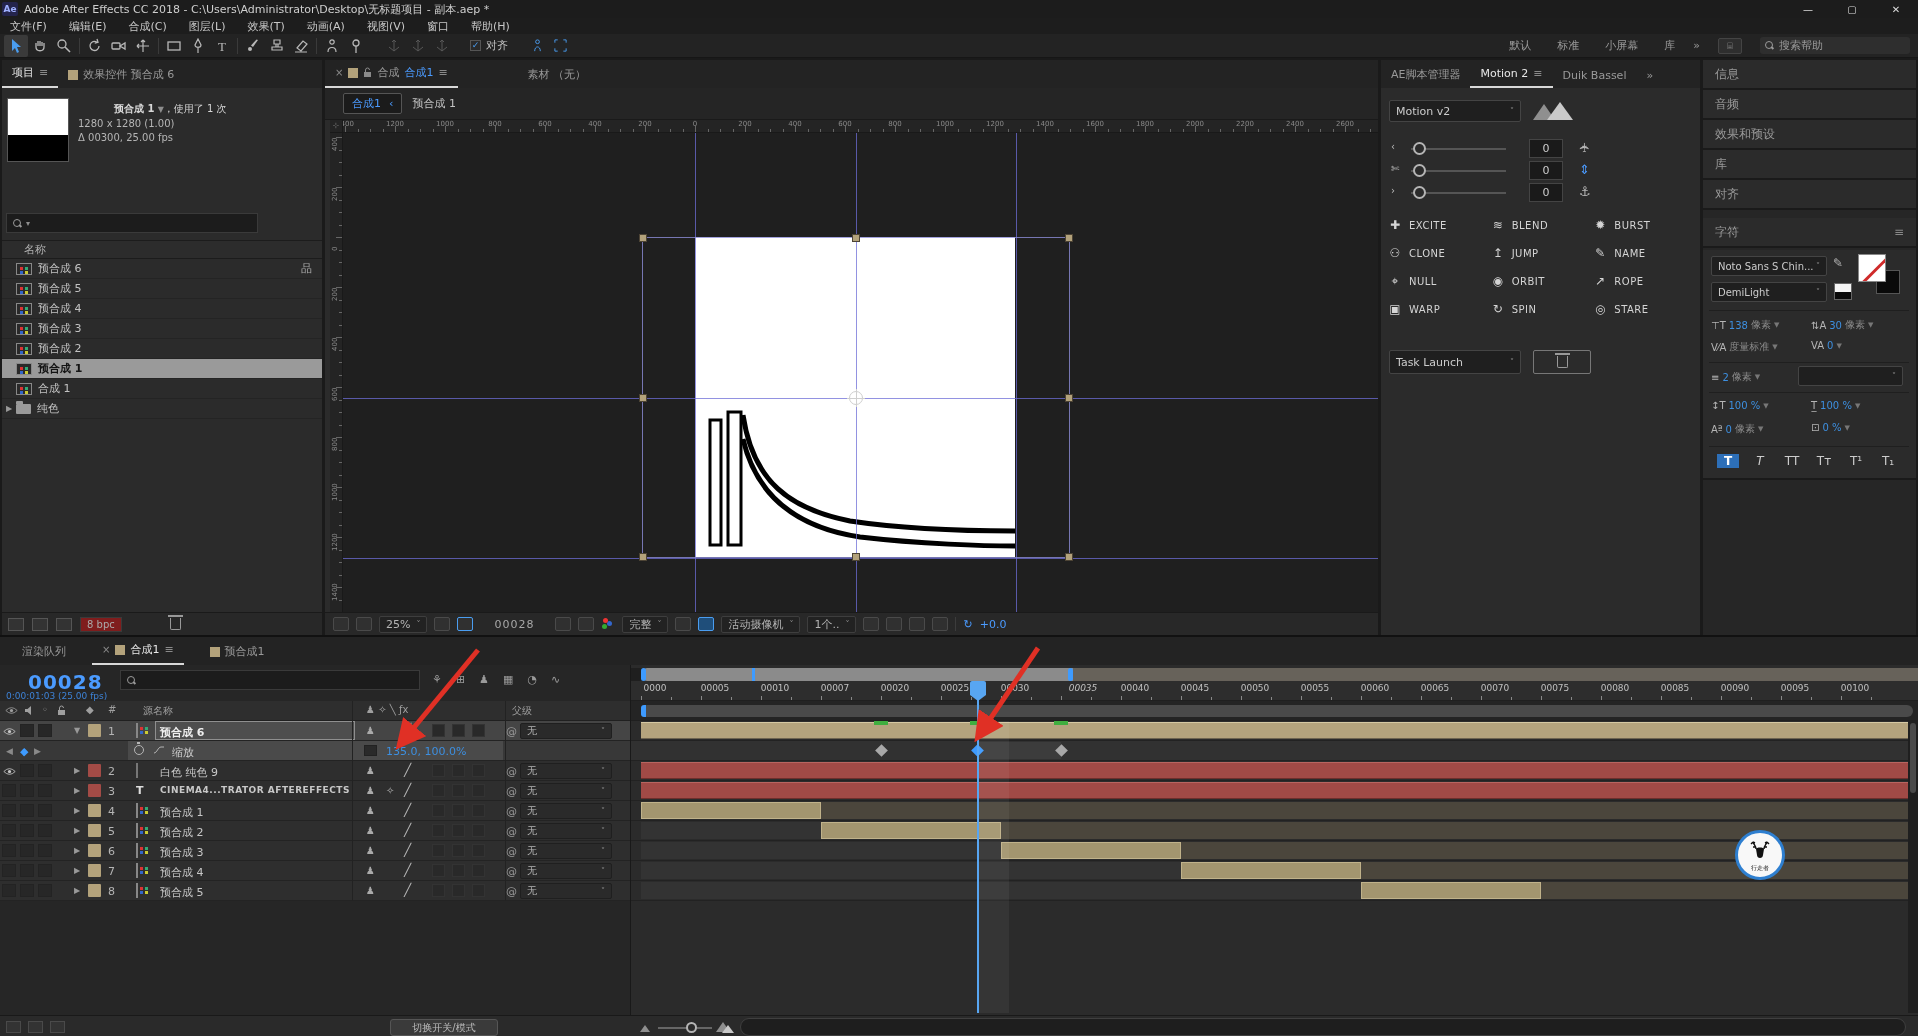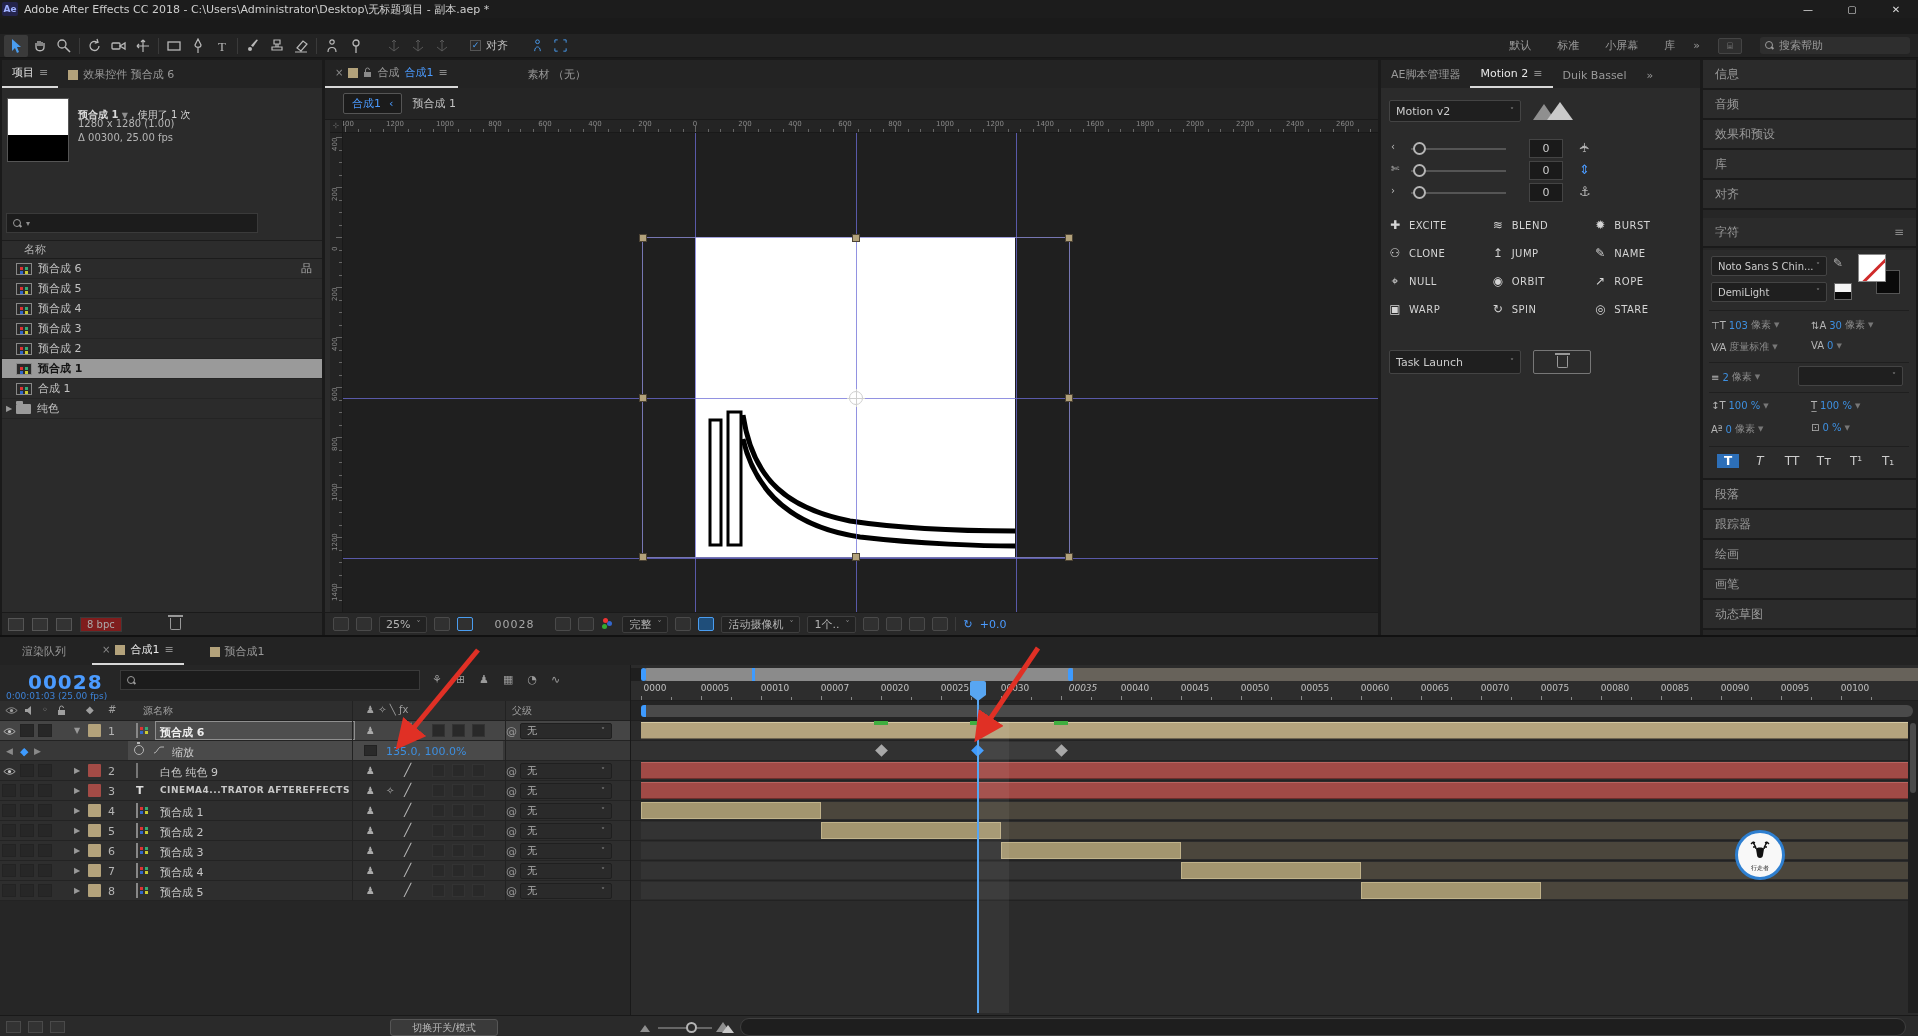--- a/index.html
+++ b/index.html
@@ -235,20 +235,31 @@
   <div class="abs titlebar">
     <span class="ae-badge">Ae</span>
     <span class="title-text">Adobe After Effects CC 2018 - C:\Users\Administrator\Desktop\无标题项目 - 副本.aep *</span>
     <span class="win-controls">
       <span class="win-btn">—</span>
       <span class="win-btn">▢</span>
       <span class="win-btn">✕</span>
     </span>
   </div>
 
+  <div class="abs menubar" id="menubar-items">
+      <span class="menu-item">文件(F)</span>
+      <span class="menu-item">编辑(E)</span>
+      <span class="menu-item">合成(C)</span>
+      <span class="menu-item">图层(L)</span>
+      <span class="menu-item">效果(T)</span>
+      <span class="menu-item">动画(A)</span>
+      <span class="menu-item">视图(V)</span>
+      <span class="menu-item">窗口</span>
+      <span class="menu-item">帮助(H)</span>
+    </div>
 
   <div class="abs toolbar">
     <div class="tools" id="tools">
         <span class="tool active">
           <svg viewBox="0 0 16 16">
             <path d="M4 1 L4 13 L7 10 L9 15 L11 14 L9 9 L13 9 Z" fill="#4a9df0"></path>
           </svg>
         </span>
         <span class="tool">
           <svg viewBox="0 0 16 16">
@@ -377,21 +388,21 @@
       <span class="ptab active">
         <span>项目</span>
           <span class="tab-menu">≡</span>
       </span>
       <span class="ptab">
         <span class="tab-sq"></span>
         <span>效果控件 预合成 6</span>
       </span>
     </div>
     <div class="abs" id="project-thumb"></div>
-    <div class="pi-line" style="top:48px;color:#d8d8d8;">
+    <div class="pi-line" style="top:42px;color:#d8d8d8;margin-left:36px;">
       <b>预合成 1</b> <span class="chev">▼</span><span>，使用了 1 次</span>
     </div>
     <div class="pi-line" style="top:58px;">1280 x 1280 (1.00)</div>
     <div class="pi-line" style="top:72px;">Δ 00300, 25.00 fps</div>
     <div class="abs" id="project-search">
       <span class="mag"></span>
         <span class="chev">▾</span>
     </div>
     <div class="abs" id="project-header">
       <span style="margin-left:22px;">名称</span>
@@ -824,21 +835,21 @@
         <span class="bs-white"></span>
       </div>
       <div class="cp-dd dd" style="left:8px;top:32px;width:116px;">
         <span>DemiLight</span>
           <span class="chev">˅</span>
       </div>
       <div class="sm-swatch" style="top:33px;left:131px;"></div>
       <div class="cp-div" style="top:60px;"></div>
       <div class="cp-row" style="left:8px;top:68px;">
         <span class="icgray">⊤T</span>
-          <span class="cp-val">103</span>
+          <span class="cp-val">138</span>
           <span class="cp-unit">像素</span>
           <span class="cp-tri">▼</span>
       </div>
       <div class="cp-row" style="left:108px;top:68px;">
         <span class="icgray">⇅A</span>
           <span class="cp-val">30</span>
           <span class="cp-unit">像素</span>
           <span class="cp-tri">▼</span>
       </div>
       <div class="cp-row" style="left:8px;top:90px;">
@@ -887,37 +898,20 @@
       <div class="cp-div" style="top:196px;"></div>
       <div class="cp-row" style="left:14px;top:204px;gap:10px;" id="faux-row">
           <span class="faux-btn on">T</span>
           <span class="faux-btn" style="font-style: italic;">T</span>
           <span class="faux-btn">TT</span>
           <span class="faux-btn">Tᴛ</span>
           <span class="faux-btn">T¹</span>
           <span class="faux-btn">T₁</span>
         </div>
     </div>
-    <div id="sb-bottom" style="position:absolute;left:0;top:420px;width:213px;">
-        <div class="sb-item">
-          <span>段落</span>
-        </div>
-        <div class="sb-item">
-          <span>跟踪器</span>
-        </div>
-        <div class="sb-item">
-          <span>绘画</span>
-        </div>
-        <div class="sb-item">
-          <span>画笔</span>
-        </div>
-        <div class="sb-item">
-          <span>动态草图</span>
-        </div>
-      </div>
   </div>
 
   <div class="abs" id="timeline">
     <div id="tl-tabs">
       <span class="ptab" style="margin-left:12px;">渲染队列</span>
       <span class="ptab active" style="margin-left:16px;">
         <span class="tab-x">×</span>
           <span class="tab-sq"></span>
           <span>合成1</span>
           <span class="tab-menu">≡</span>

